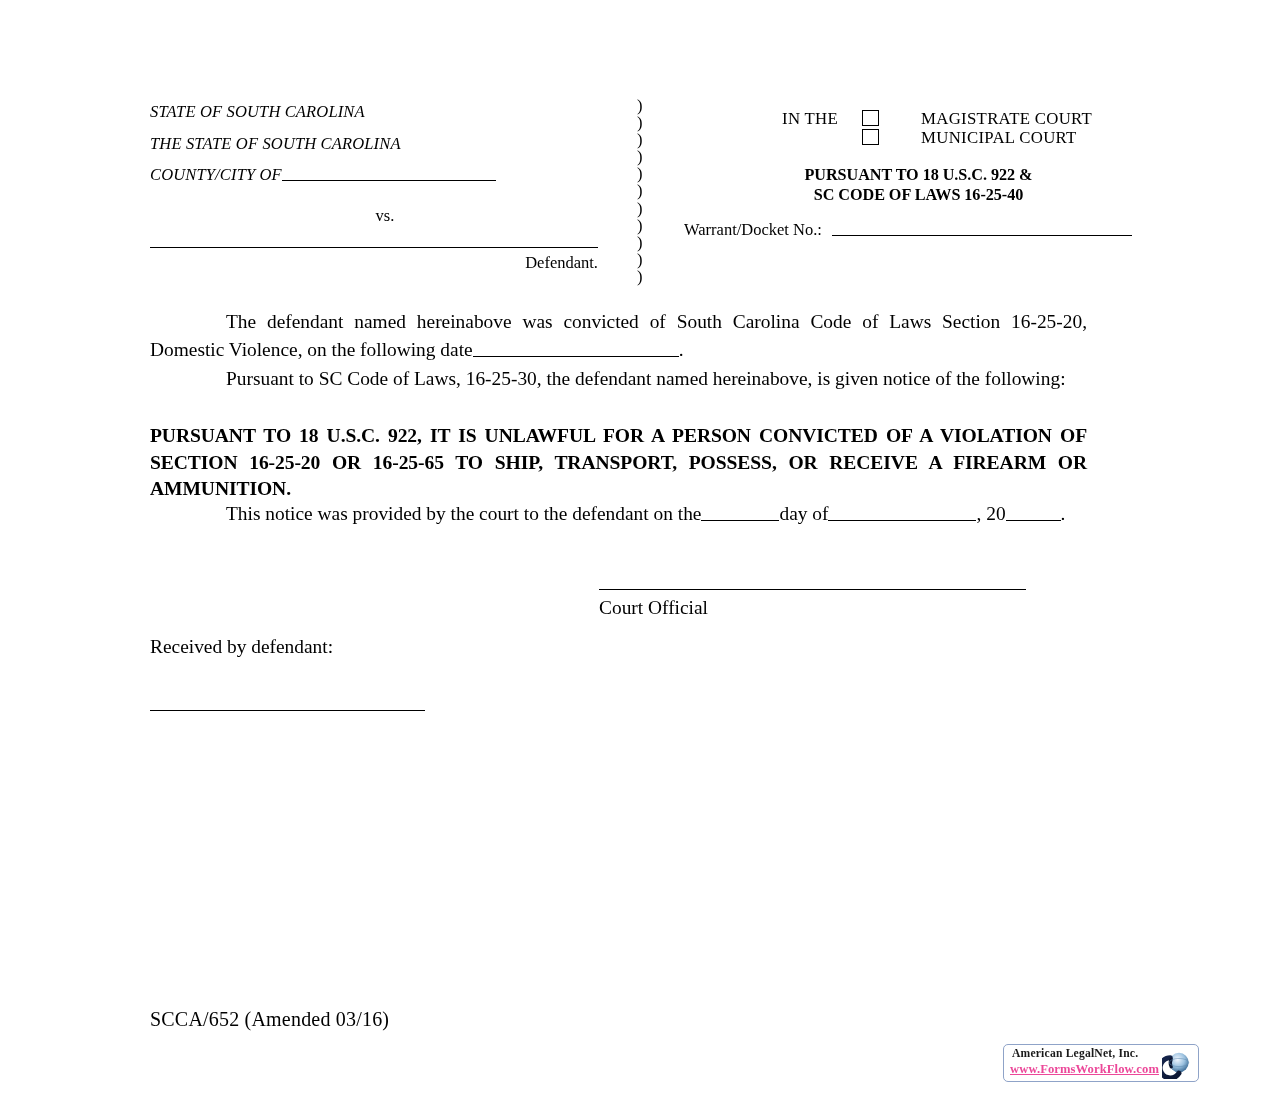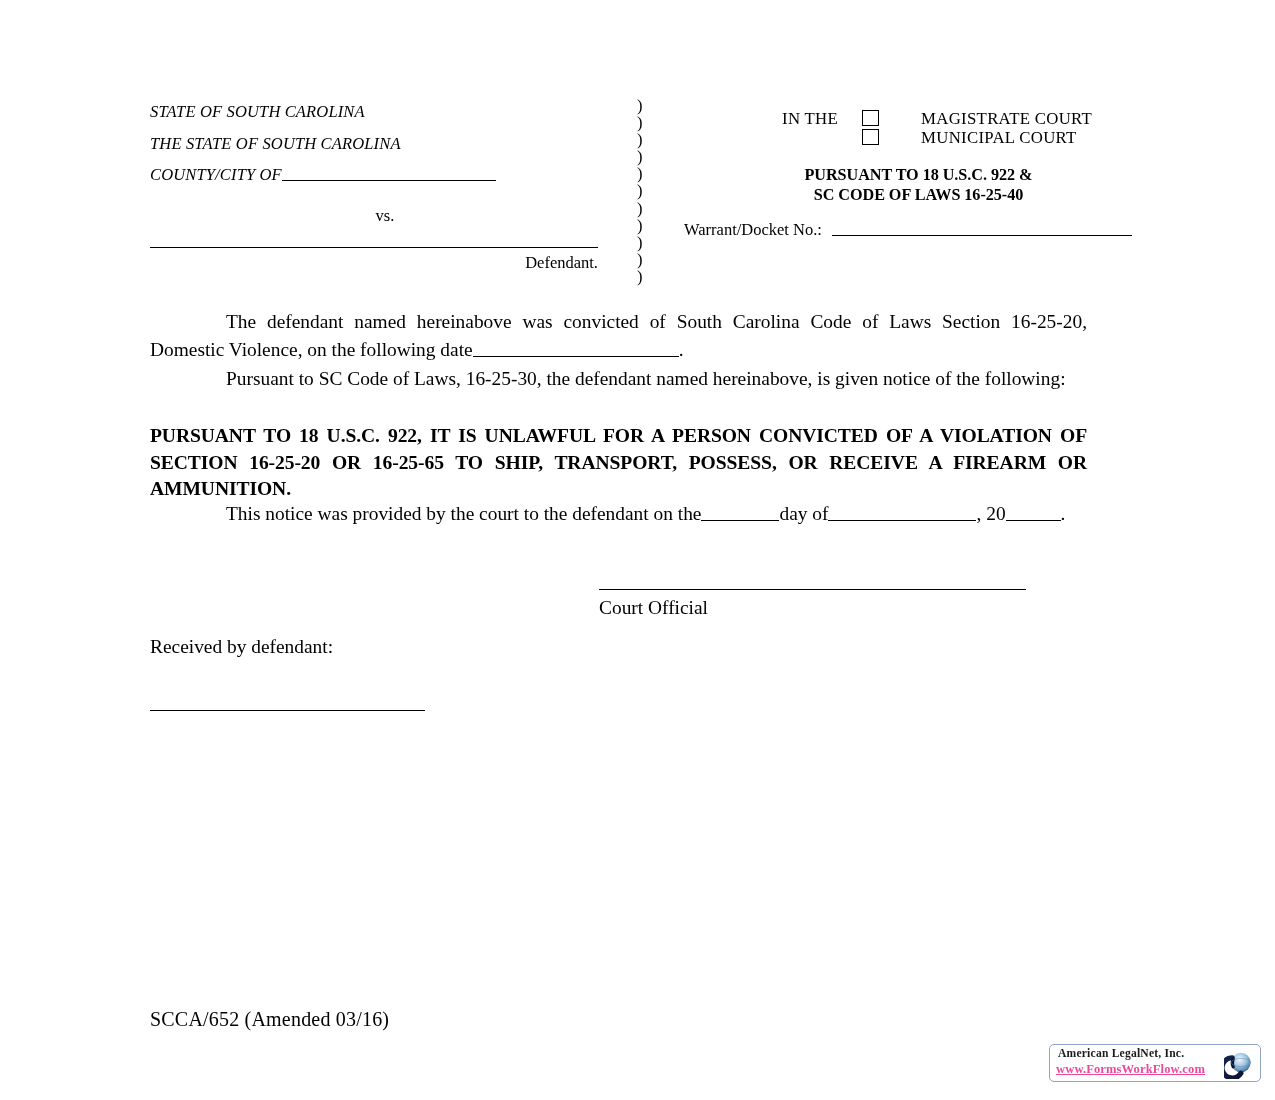--- a/index.html
+++ b/index.html
@@ -203,23 +203,23 @@
   
   .form-number {
     position: absolute;
     left: 150px;
     top: 1008px;
     font-size: 20px;
     letter-spacing: 0.2px;
   }
   .aln-badge {
     position: absolute;
-    left: 1049px;
+    left: 1003px;
     top: 1044px;
-    width: 212px;
+    width: 196px;
     height: 38px;
     border: 1.2px solid #8fa3c8;
     border-radius: 5px;
     background: #ffffff;
     box-sizing: border-box;
     overflow: hidden;
   }
   .aln-line1 {
     position: absolute;
     left: 8px;

